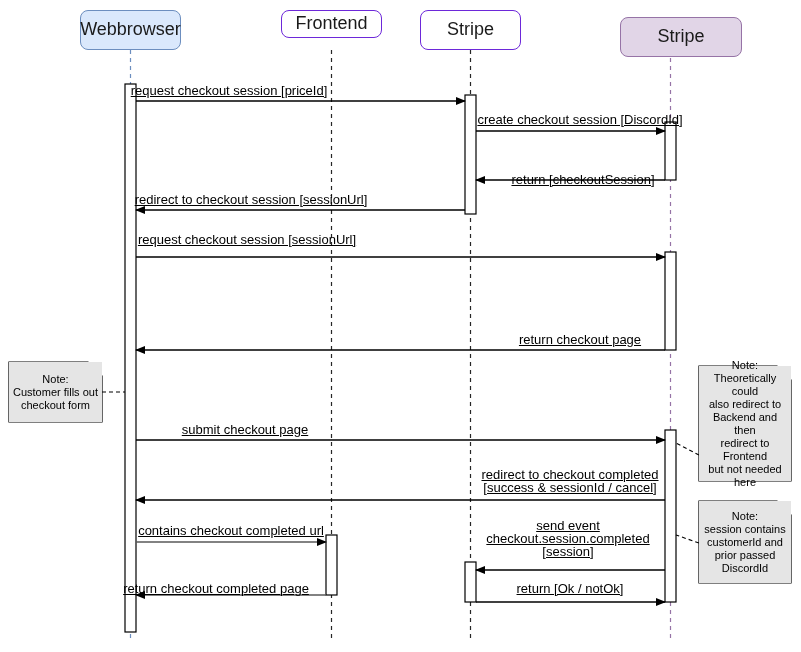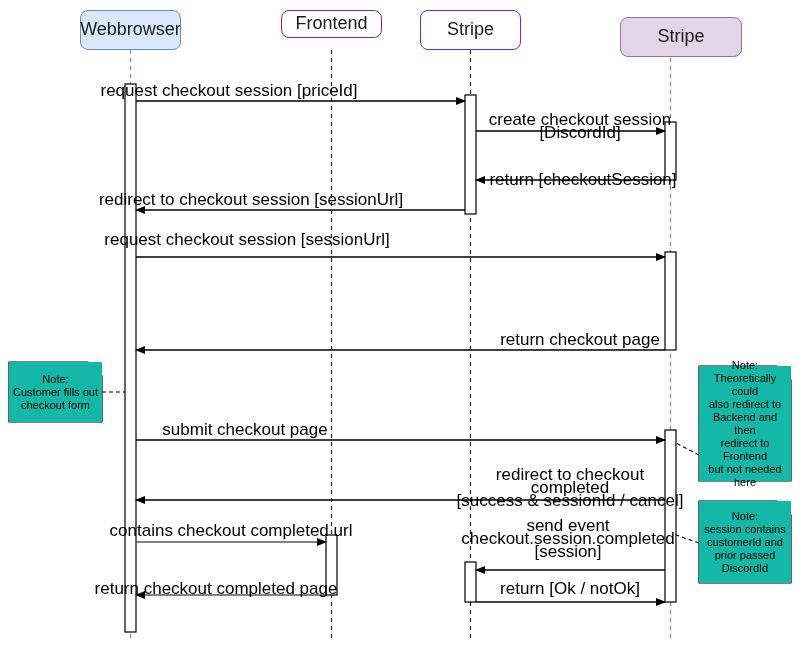--- a/index.html
+++ b/index.html
@@ -42,41 +42,42 @@
     background: #dae8fc;
     border-color: #6c8ebf;
   }
   .participant-box.accent-purple {
     background: #e1d5e7;
     border-color: #9673a6;
   }
   .note-box {
     position: absolute;
     box-sizing: border-box;
-    background: #14b8a6;
+    background: #e5e5e5;
     font-size: 11px;
     line-height: 13px;
     color: #000000;
     text-align: center;
     display: flex;
     align-items: center;
     justify-content: center;
     padding: 3px 4px;
   }
   .note-text {
     white-space: pre-line;
   }
   .msg-label {
     position: absolute;
-    font-size: 17px;
+    font-size: 13px;
     line-height: 13px;
     color: #000000;
     text-align: center;
     white-space: pre-line;
     transform: translateX(-50%);
+    text-decoration: underline;
   }
 </style>
 </head>
 <body>
 
 <div id="canvas">
 
   <svg class="diagram" id="diagram-svg" viewBox="0 0 801 652" xmlns="http://www.w3.org/2000/svg">
     <defs>
       <marker id="arrow-black" markerWidth="10" markerHeight="8" refX="9" refY="4" orient="auto" markerUnits="userSpaceOnUse">

